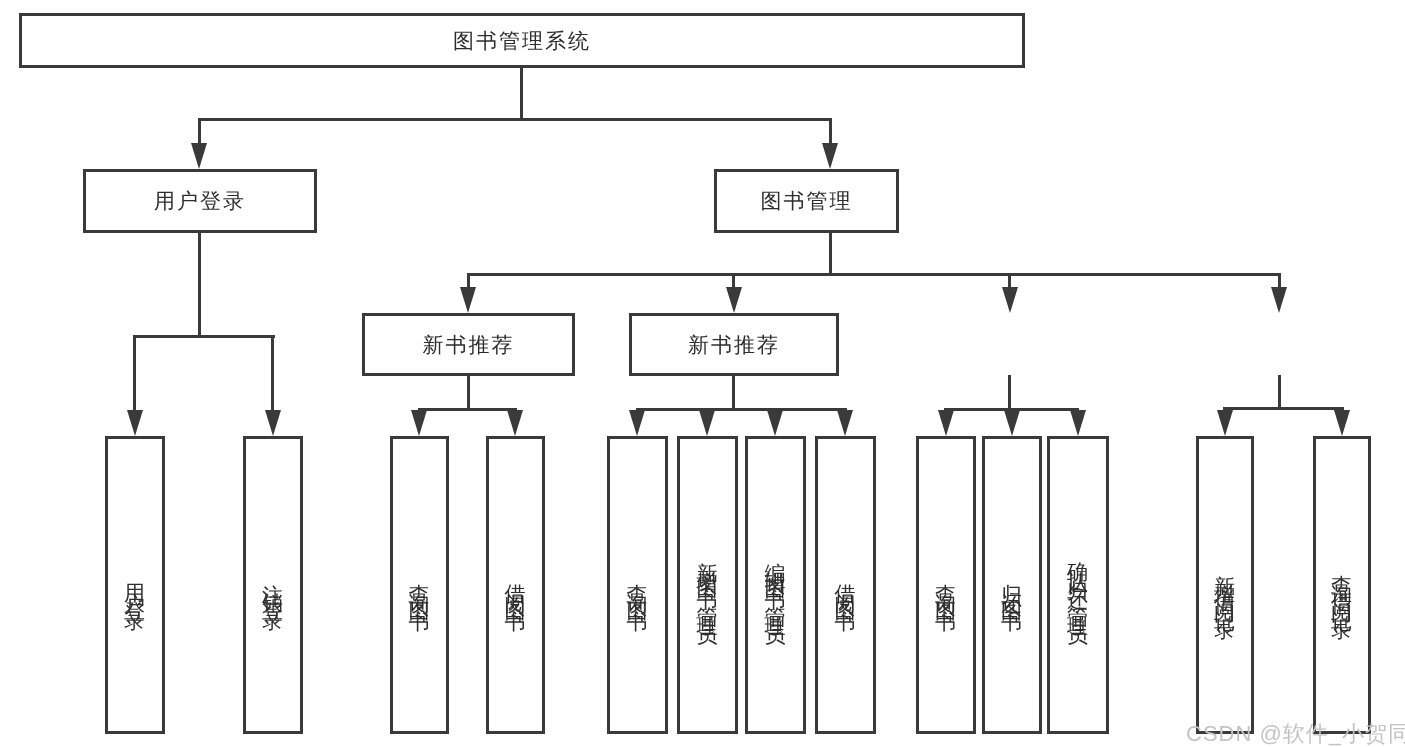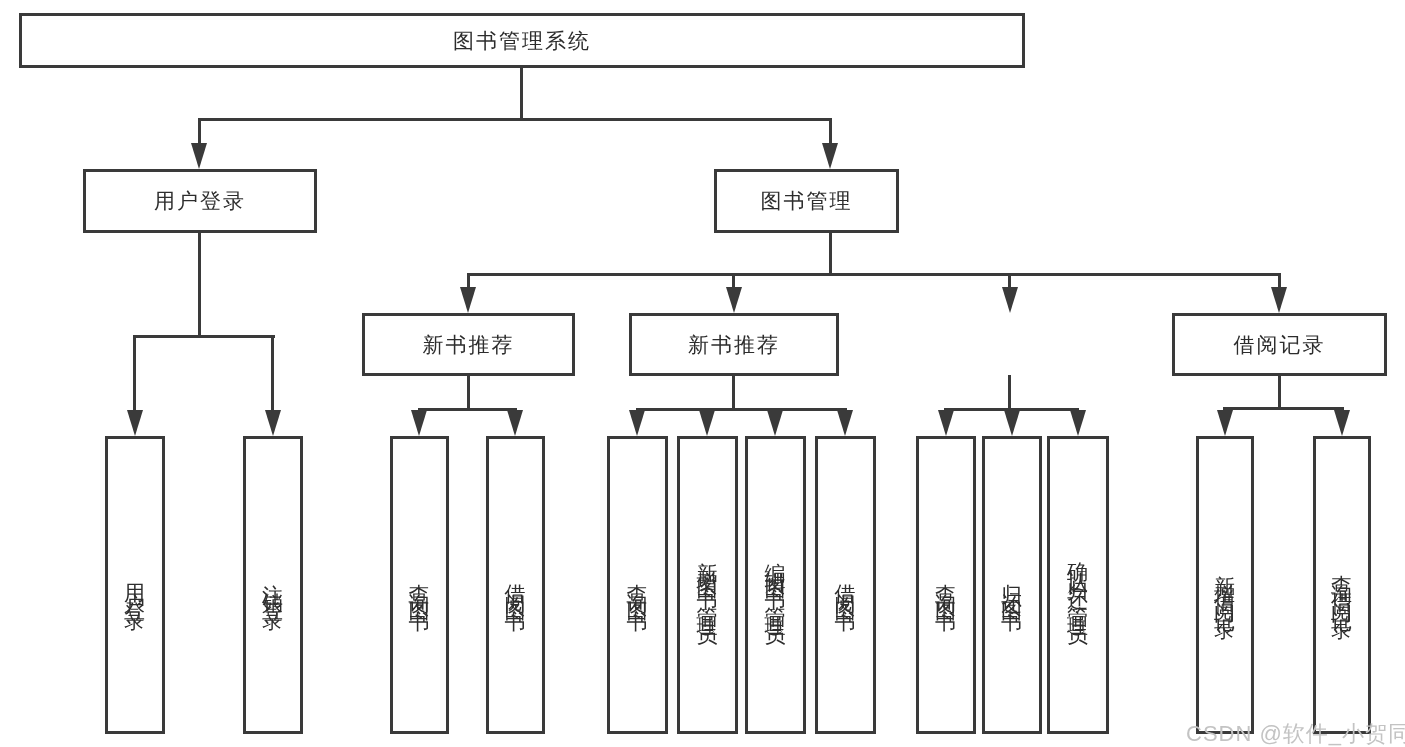--- a/index.html
+++ b/index.html
@@ -103,21 +103,20 @@
   <div class="arrow" style="left:460px; top:287px;"></div>
   <div class="vl" style="left:732px; top:273px; height:16px;"></div>
   <div class="arrow" style="left:726px; top:287px;"></div>
   <div class="vl" style="left:1008px; top:273px; height:16px;"></div>
   <div class="arrow" style="left:1002px; top:287px;"></div>
   <div class="vl" style="left:1278px; top:273px; height:16px;"></div>
   <div class="arrow" style="left:1271px; top:287px;"></div>
 
   <div class="node" style="left:362px; top:313px; width:213px; height:63px;">新书推荐</div>
   <div class="node" style="left:629px; top:313px; width:210px; height:63px;">新书推荐</div>
-  <div class="node" style="left:1172px; top:313px; width:215px; height:63px;">借阅记录</div>
 
   <div class="vl" style="left:467px; top:375px; height:36px;"></div>
   <div class="hl" style="left:418px; top:408px; width:99px;"></div>
   <div class="arrow" style="left:411px; top:410px;"></div>
   <div class="arrow" style="left:507px; top:410px;"></div>
 
   <div class="vl" style="left:732px; top:375px; height:36px;"></div>
   <div class="hl" style="left:636px; top:408px; width:211px;"></div>
   <div class="arrow" style="left:629px; top:410px;"></div>
   <div class="arrow" style="left:699px; top:410px;"></div>

